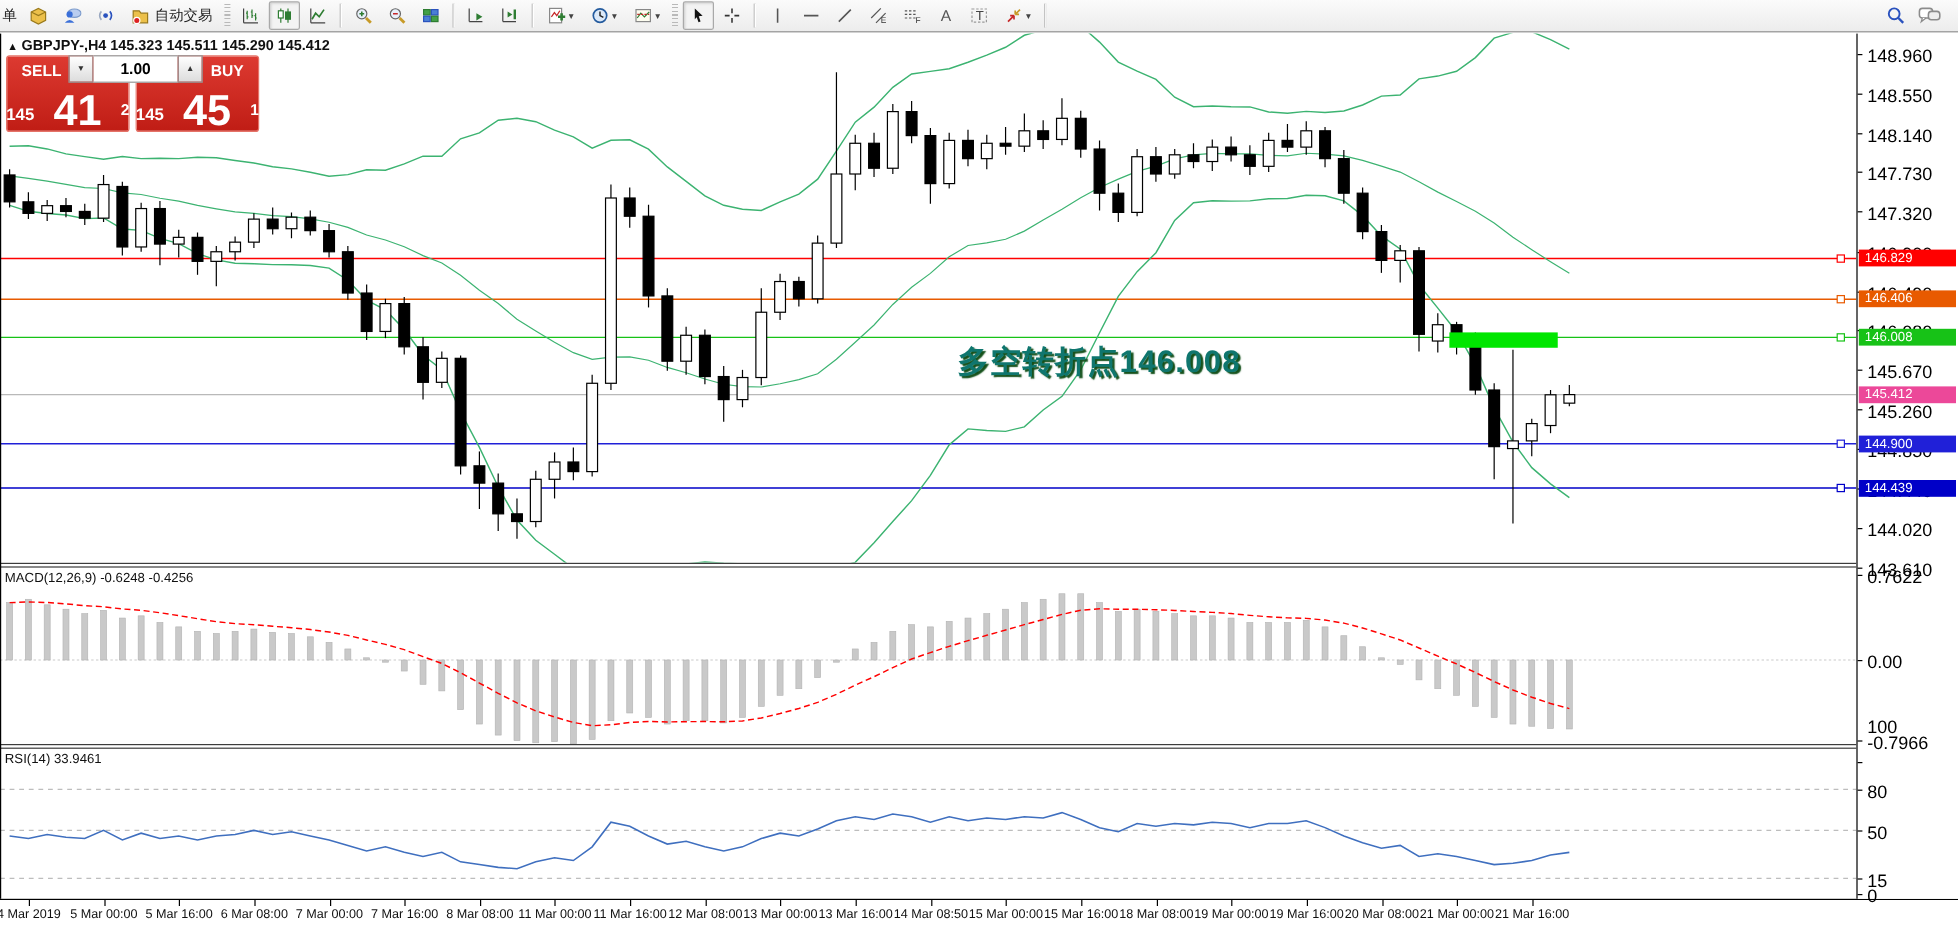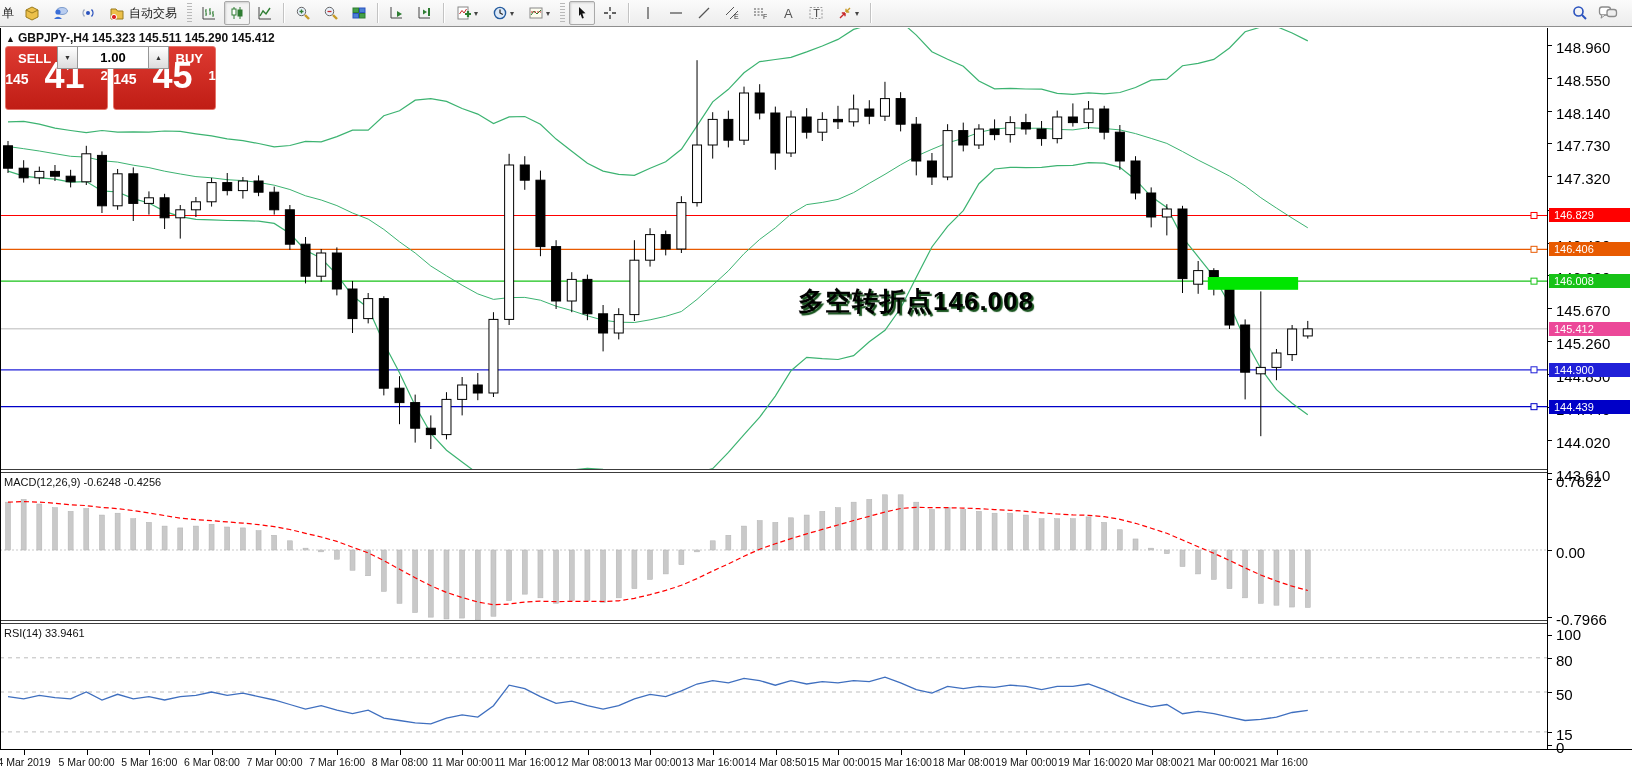--- a/index.html
+++ b/index.html
@@ -48,21 +48,21 @@
   #rsi-label{position:absolute;left:4px;top:599px;font-size:11px;color:#111;}
   #annotation{position:absolute;left:798px;top:256px;font-size:26px;font-weight:bold;
               letter-spacing:1px;text-shadow:2px 2px 1px #14501a;}
   
   #trade-panel{position:absolute;left:5px;top:18px;width:211px;height:64px;}
   .big-btn{position:absolute;top:0;width:103px;height:64px;border-radius:3px;
            background:linear-gradient(#dd3a31,#c01d15);border:1px solid #e57368;box-sizing:border-box;}
   .big-btn.sell{left:0;} .big-btn.buy{left:108px;}
   .big-btn .cap{position:absolute;top:4px;font-size:13px;font-weight:bold;color:#fff;}
   .sell .cap{left:12px;} .buy .cap{right:12px;}
-  .px{position:absolute;left:0;right:0;bottom:18px;display:flex;align-items:flex-end;
+  .px{position:absolute;left:0;right:0;bottom:2px;display:flex;align-items:flex-end;
       justify-content:center;color:#fff;}
   .pfx{font-size:14px;font-weight:bold;margin-bottom:4px;}
   .bigd{font-size:36px;font-weight:bold;line-height:0.82;margin:0 16px;}
   .supd{font-size:13px;font-weight:bold;align-self:flex-start;margin-top:7px;}
   #vol{position:absolute;left:52px;top:0;width:116px;height:23px;display:flex;}
   .spin{width:21px;height:23px;background:linear-gradient(#fff,#dcdcdc);border:1px solid #979797;
         font-size:7px;color:#333;padding:0;display:flex;align-items:center;justify-content:center;}
   .vfield{width:70px;height:21px;border:1px solid #979797;border-left:none;border-right:none;
           text-align:center;font-family:"Liberation Sans",sans-serif;font-size:13px;font-weight:bold;padding:0;}
   svg text{font-family:"Liberation Sans",sans-serif;}
@@ -612,42 +612,42 @@
         <div class="plab" style="top: 406.2px;">144.020</div>
         <div class="ptick" style="top: 445px;"></div>
         <div class="plab" style="top: 439px;">143.610</div>
         <div class="ptick" style="top: 451px;"></div>
         <div class="plab" style="top: 445px;">0.7622</div>
         <div class="ptick" style="top: 522px;"></div>
         <div class="plab" style="top: 516px;">0.00</div>
         <div class="ptick" style="top: 589px;"></div>
         <div class="plab" style="top: 583px;">-0.7966</div>
         <div class="ptick" style="top: 607px;"></div>
-        <div class="plab" style="top: 598px;">100</div>
+        <div class="plab" style="top: 570px;">100</div>
         <div class="ptick" style="top: 629.8px;"></div>
         <div class="plab" style="top: 623.8px;">80</div>
         <div class="ptick" style="top: 664px;"></div>
         <div class="plab" style="top: 658px;">50</div>
         <div class="ptick" style="top: 703.9px;"></div>
         <div class="plab" style="top: 697.9px;">15</div>
         <div class="ptick" style="top: 717px;"></div>
         <div class="plab" style="top: 711px;">0</div>
         <div class="lvlab" style="top: 180.48px; background: rgb(255, 0, 0);">146.829</div>
         <div class="lvlab" style="top: 214.32px; background: rgb(232, 90, 0);">146.406</div>
         <div class="lvlab" style="top: 246.16px; background: rgb(23, 194, 23);">146.008</div>
         <div class="lvlab" style="top: 334.8px; background: rgb(32, 32, 216);">144.900</div>
         <div class="lvlab" style="top: 371.68px; background: rgb(0, 0, 200);">144.439</div>
         <div class="lvlab" style="top: 293.84px; background: #ec4899;">145.412</div>
       </div>
     <div id="left-border"></div>
 
     <div id="chart-title"><span class="mk">▲</span><span>GBPJPY-,H4  145.323 145.511 145.290 145.412</span></div>
     <div id="macd-label">MACD(12,26,9) -0.6248 -0.4256</div>
     <div id="rsi-label">RSI(14) 33.9461</div>
-    <div id="annotation" style="color: #000000;">多空转折点146.008</div>
+    <div id="annotation" style="color: #0f766e;">多空转折点146.008</div>
 
     <div id="trade-panel">
       <div class="big-btn sell">
         <div class="cap">SELL</div>
         <div class="px">
           <span class="pfx">145</span>
             <span class="bigd">41</span>
             <span class="supd">2</span>
         </div>
       </div>

